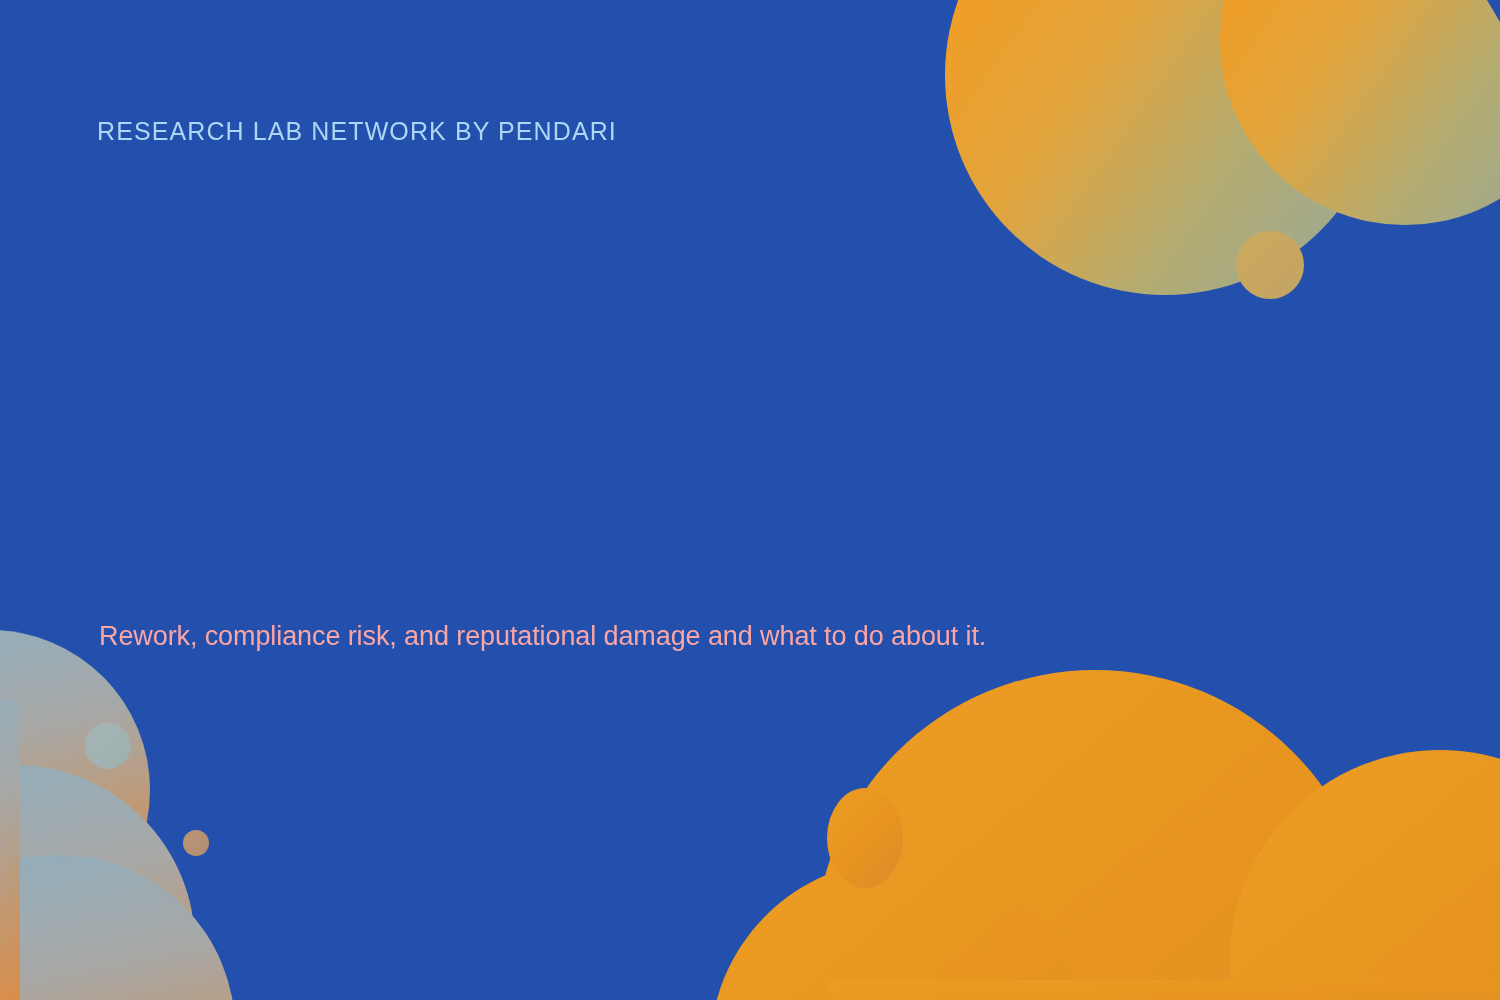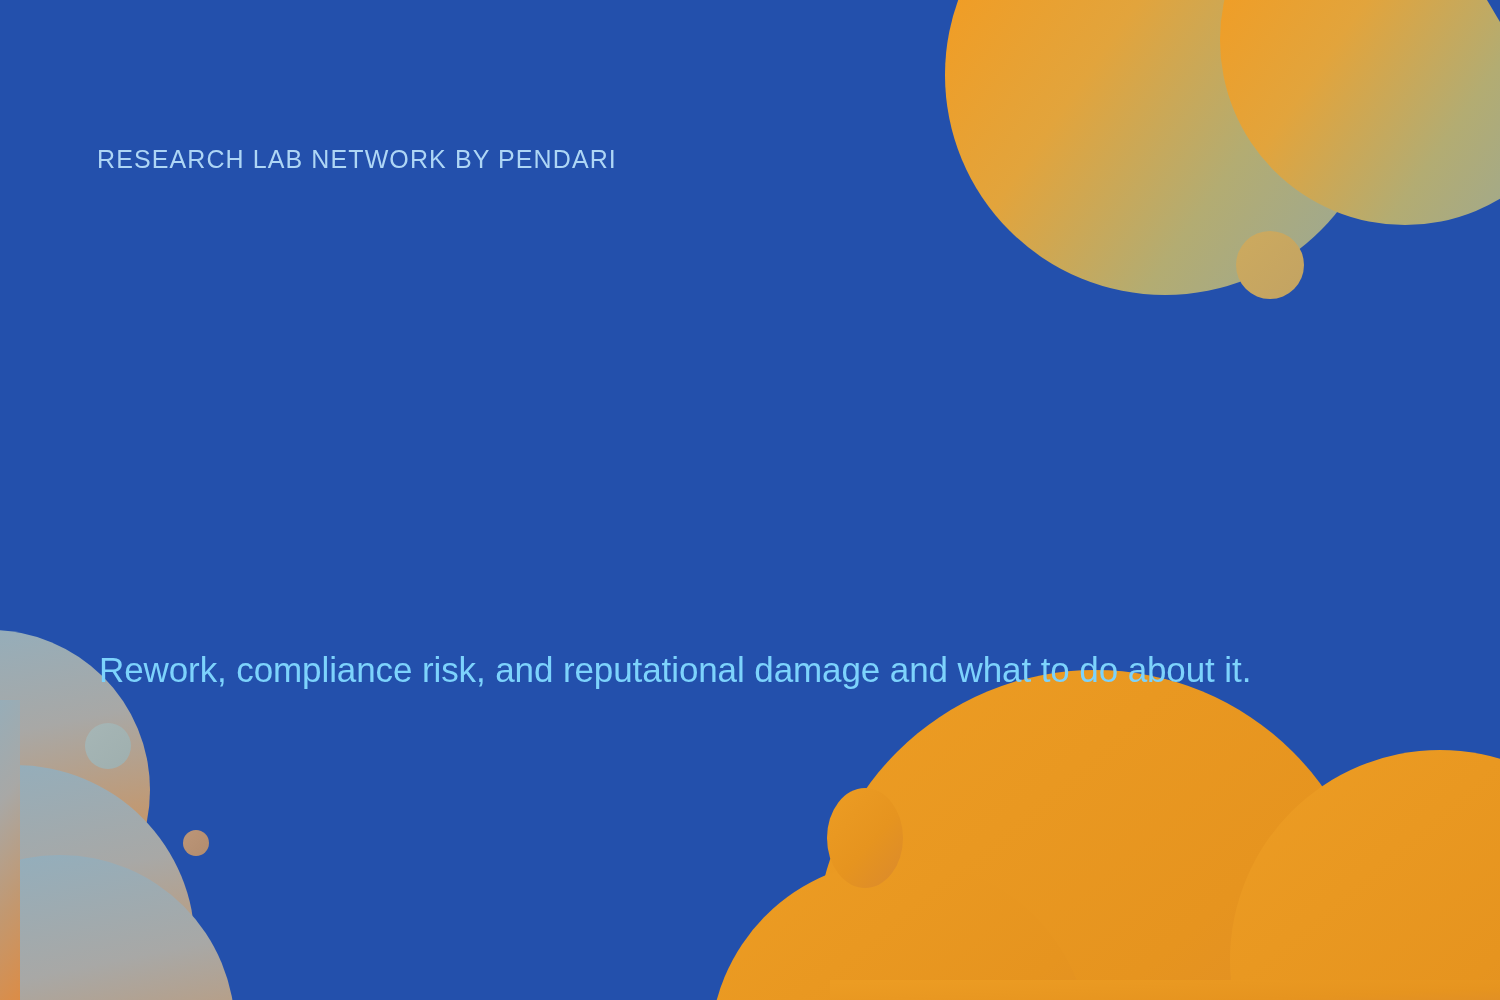--- a/index.html
+++ b/index.html
@@ -19,21 +19,20 @@
     position: absolute;
     inset: 0;
     width: 1500px;
     height: 1000px;
     display: block;
   }
   #content {
     position: absolute;
     inset: 0;
     z-index: 5;
-    margin-top: 28px;
   }
 
   
   .eyebrow {
     position: absolute;
     left: 97px;
     top: 118px;
     font-size: 25px;
     font-weight: 400;
     letter-spacing: 1.1px;
@@ -75,23 +74,23 @@
     transform: scaleX(0.875);
     margin-top: 8px;
     text-shadow: 0 0 1px rgba(255,255,255,0.45);
   }
 
   
   .subtitle {
     position: absolute;
     left: 99px;
     top: 620px;
-    font-size: 35px;
+    font-size: 27px;
     font-weight: 400;
-    color: #7dd3fc;
+    color: #fca5a5;
     letter-spacing: -0.1px;
     white-space: nowrap;
     line-height: 1.25;
   }
 </style>
 </head>
 <body>
 
 <div id="poster">
 

